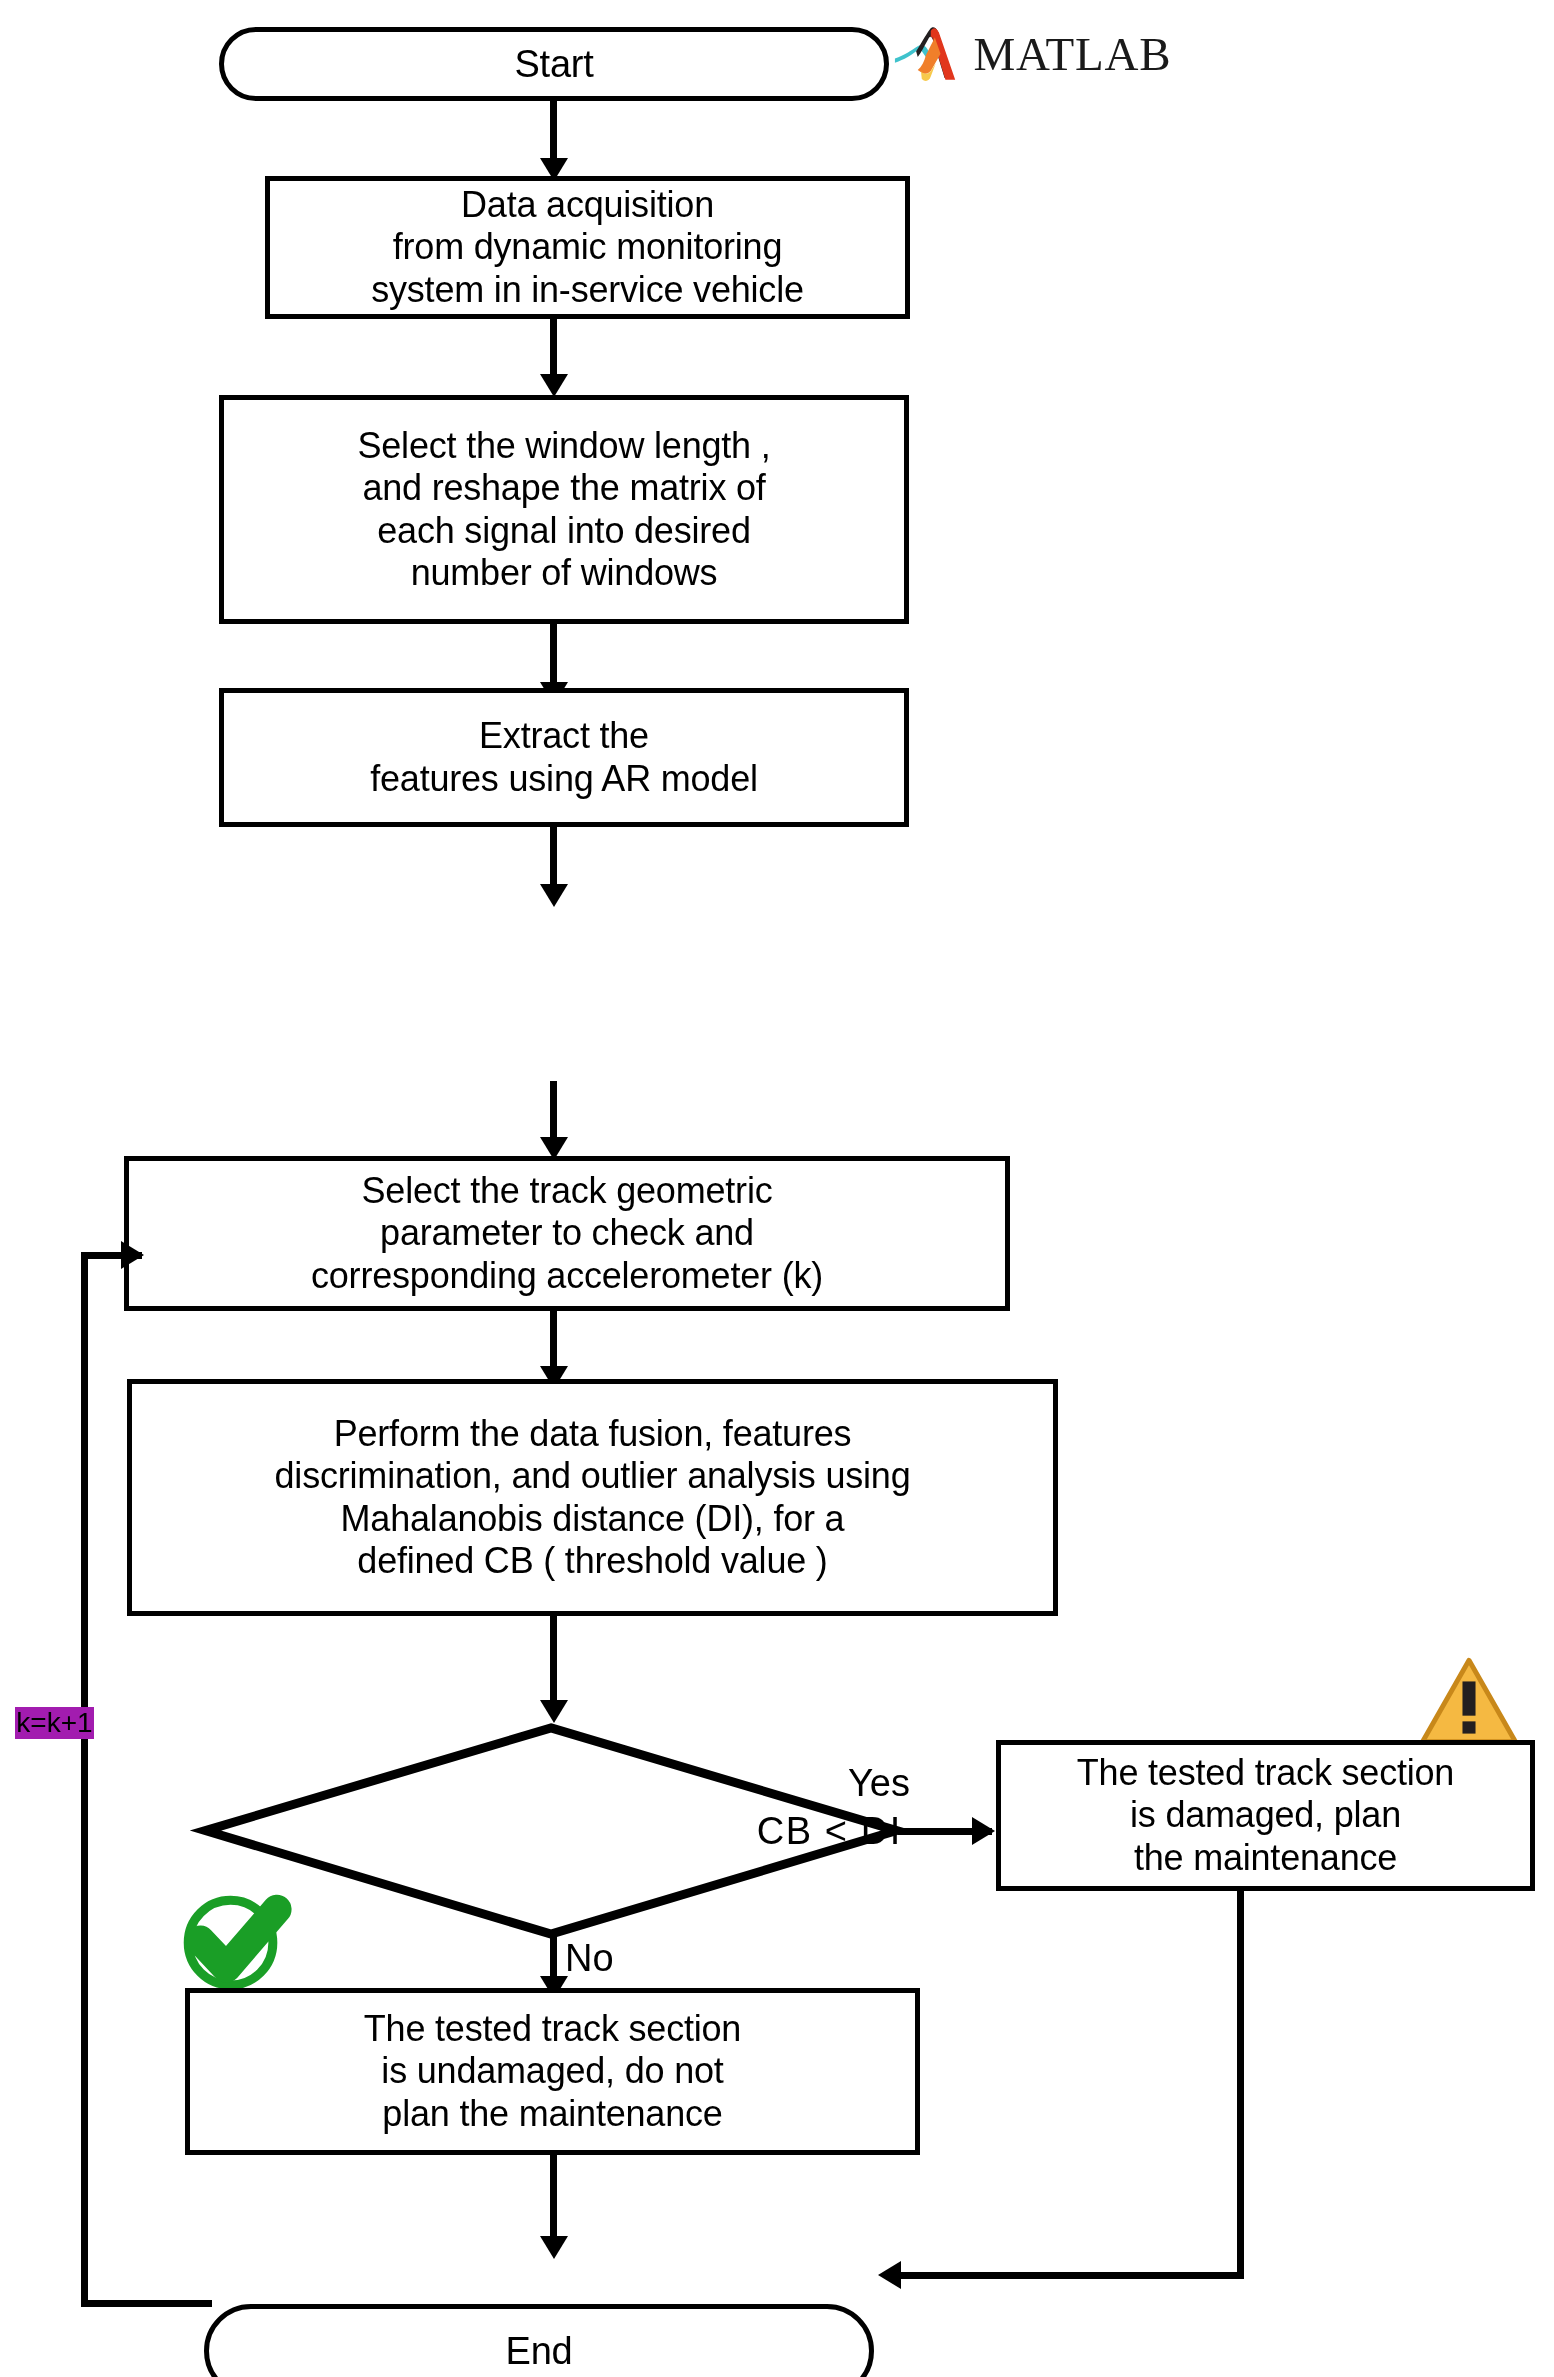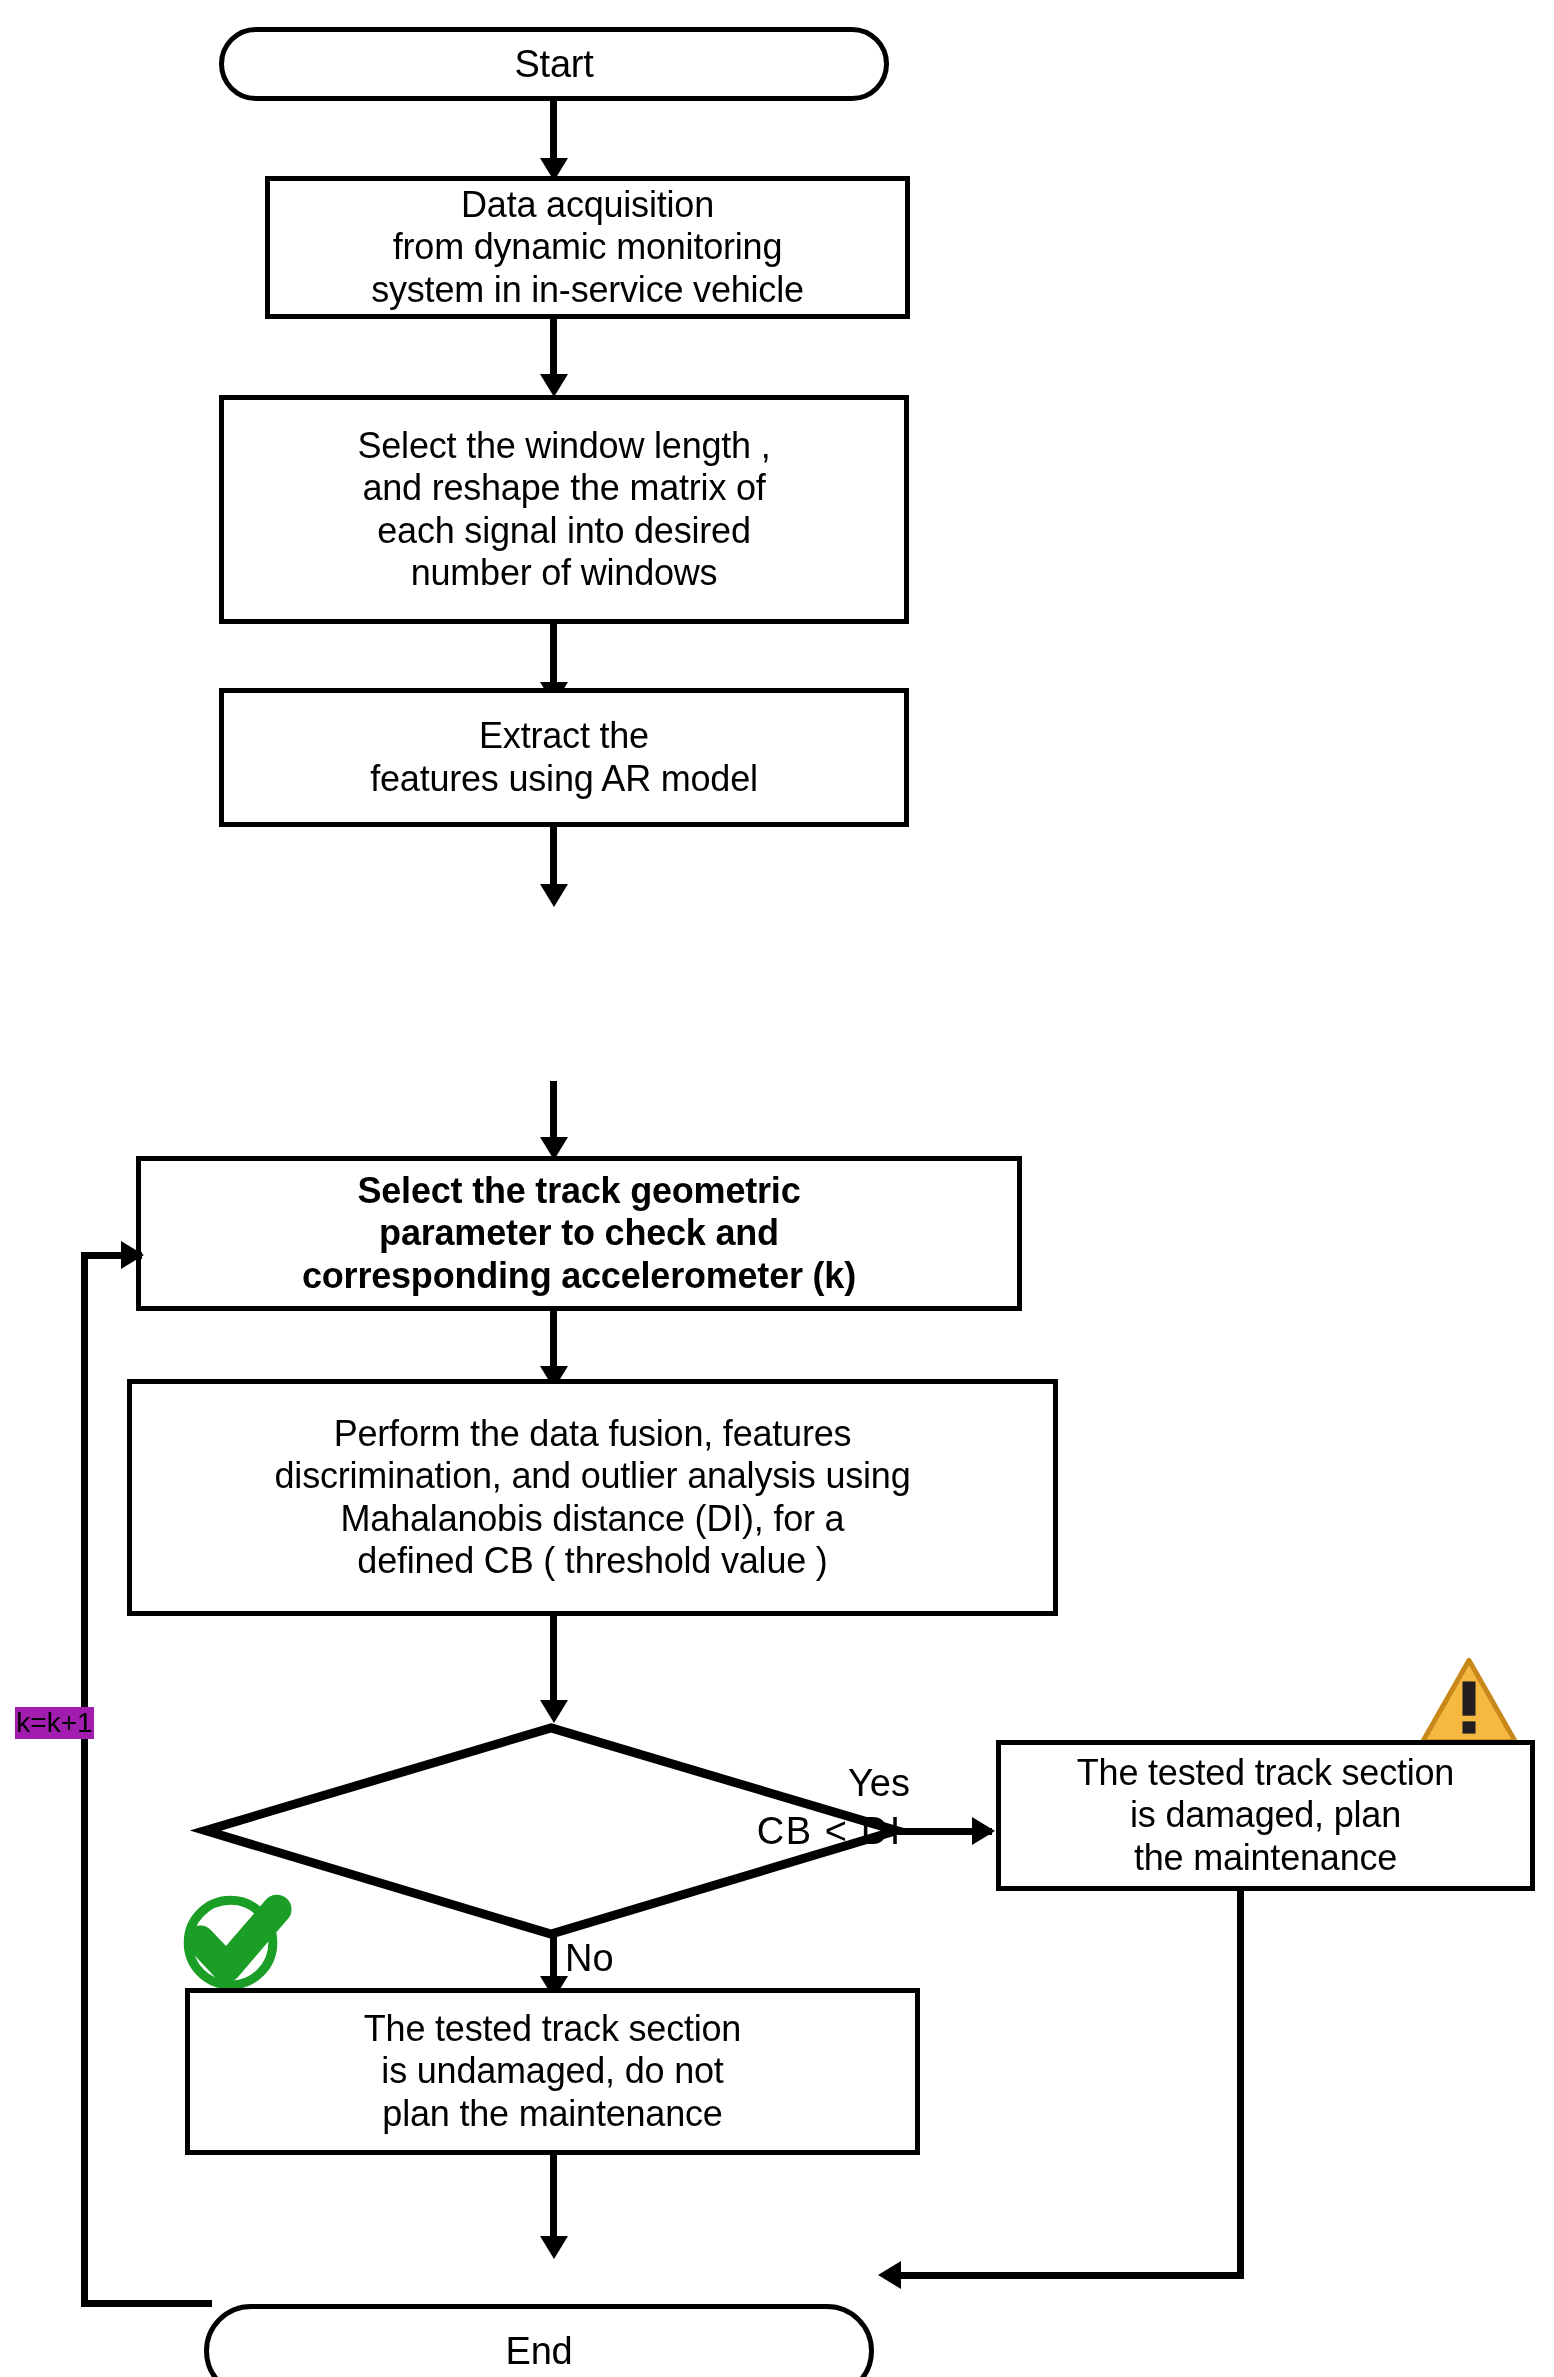--- a/index.html
+++ b/index.html
@@ -108,20 +108,30 @@
     color: #1a1a1a;
     letter-spacing: 0.8px;
     line-height: 1;
   }
 </style>
 </head>
 <body>
 
 <div id="canvas">
 
+  <div class="matlab-logo" style="left:893px; top:24.5px; height:59px;">
+    <svg width="69" height="57" viewBox="0 0 84 70">
+      <path d="M2 40 C14 36 22 30 30 25 C34 22 38 23 41 27 L46 35 L40 38 L35 31 C33 28 31 28 28 31 C22 36 14 41 2 45 Z" fill="#3fc2cc"></path>
+      <path d="M28 31 C33 24 39 12 45 4 C48 0 52 1 55 7 L72 62 L63 64 L49 18 C47 12 45 12 43 16 C38 25 34 33 30 38 Z" fill="#231f20"></path>
+      <path d="M46 6 C49 1 53 2 56 8 L76 66 L64 66 L50 20 C48 13 47 12 46 14 Z" fill="#e1361c"></path>
+      <path d="M40 36 C44 28 48 20 51 14 L58 34 L48 52 C45 58 41 60 36 58 L30 54 C35 50 38 44 40 36 Z" fill="#f07f2a"></path>
+      <path d="M34 56 C38 60 43 60 47 54 L52 46 L46 62 C44 68 39 69 35 65 Z" fill="#f7c94b"></path>
+    </svg>
+    <span class="matlab-word" style="font-size:47px; margin-left:11.4px; font-variant: small-caps;">MATLAB</span>
+  </div>
 
   <div class="node terminator" style="left:219px; top:27px; width:670px; height:74px; font-size:38px;align-items:center;">
     <span class="txt">Start</span>
   </div>
 
   <div class="edge vline" style="left:550px; top:100px; height:61px;"></div>
   <div class="arrow-down" style="left:540px; top:158px;"></div>
 
   <div class="node" style="left:265px; top:176px; width:645px; height:143px; font-size:36px;">
     <span class="txt">Data acquisition
@@ -147,21 +157,21 @@
 features using AR model</span>
   </div>
 
   <div class="edge vline" style="left:550px; top:827px; height:69px;"></div>
   <div class="arrow-down" style="left:540px; top:884px;"></div>
 
 
   <div class="edge vline" style="left:550px; top:1081px; height:69px;"></div>
   <div class="arrow-down" style="left:540px; top:1137px;"></div>
 
-  <div class="node" style="left:136px; top:1156px; width:886px; height:155px; font-size:36px;font-weight:bold;">
+  <div class="node" style="left:124px; top:1156px; width:886px; height:155px; font-size:36px;">
     <span class="txt">Select the track geometric
 parameter to check and
 corresponding accelerometer (k)</span>
   </div>
 
   <div class="edge vline" style="left:550px; top:1311px; height:61px;"></div>
   <div class="arrow-down" style="left:540px; top:1366px;"></div>
 
   <div class="node" style="left:127px; top:1379px; width:931px; height:237px; font-size:36px;">
     <span class="txt">Perform the data fusion, features

